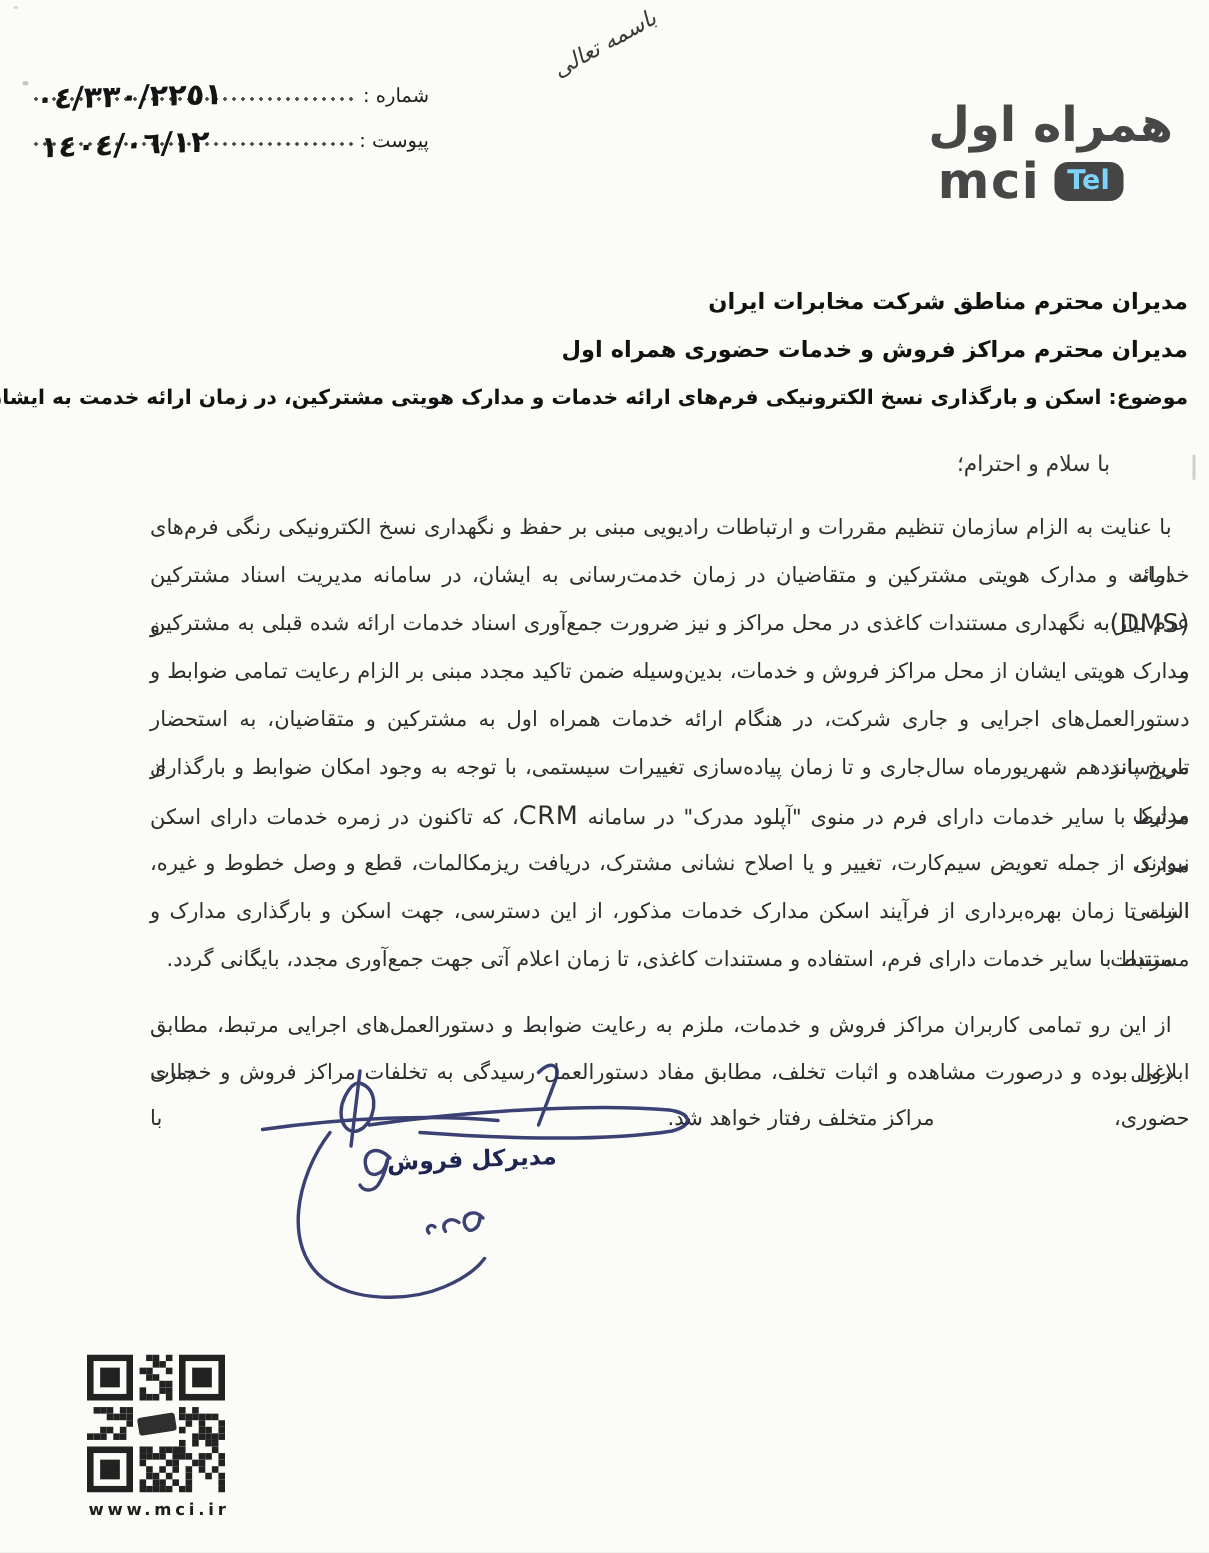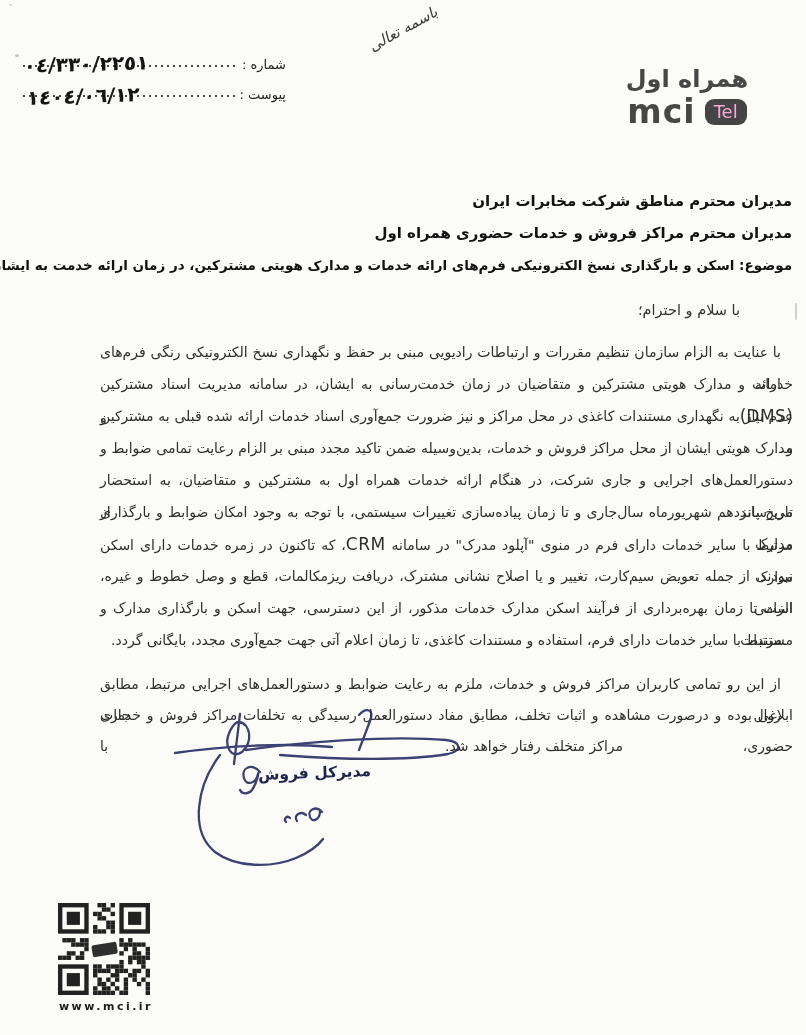--- a/index.html
+++ b/index.html
@@ -23,25 +23,25 @@
     background-image:radial-gradient(circle at 2px 2px,#4a4a48 1px,transparent 1.35px);
     background-size:6px 4px;background-repeat:repeat-x;
   }
   .handwrite{
     font-weight:700;color:#141414;font-size:20px;white-space:nowrap;
     transform:skewX(-4deg) rotate(-1.5deg);letter-spacing:1px;
   }
   .hand-number{left:24px;top:52px;}
   .hand-date{left:27px;top:84px;transform:skewX(-5deg) rotate(-2deg);}
   .logo{left:592px;top:66px;width:190px;direction:ltr;text-align:center;color:#474747;}
-  .logo-fa{font-size:24px;font-weight:700;line-height:1.1;}
+  .logo-fa{font-size:32px;font-weight:700;line-height:1.1;text-align:right;}
   .logo-row{display:flex;justify-content:center;align-items:center;gap:9px;margin-top:3px;}
   .logo-en{font-size:33px;font-weight:700;letter-spacing:1px;line-height:1;}
   .logo-badge{
-    background:#454545;color:#f9a8d4;font-size:18px;font-weight:400;
+    background:#454545;color:#7dd3fc;font-size:18px;font-weight:700;
     padding:3px 9px;border-radius:9px;line-height:1.1;
   }
   
   .recipient{right:14px;font-size:15px;font-weight:700;color:#111;white-space:nowrap;}
   .recipient1{top:192px;}
   .recipient2{top:224px;}
   .subject{right:14px;top:257px;font-size:13.5px;font-weight:700;color:#111;white-space:nowrap;}
   .greeting{right:66px;top:302px;font-size:14.5px;color:#333;}
   
   .bodyblock{right:13px;left:100px;}

